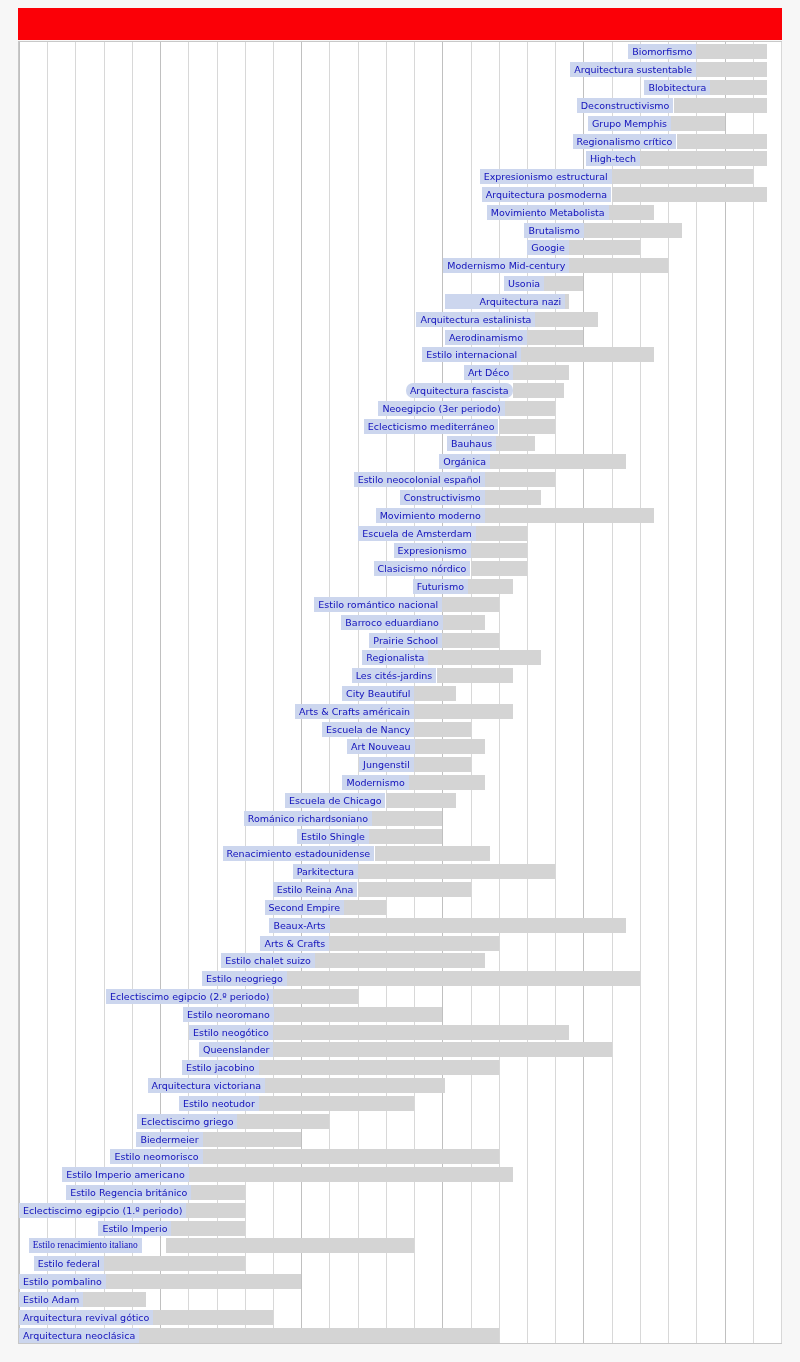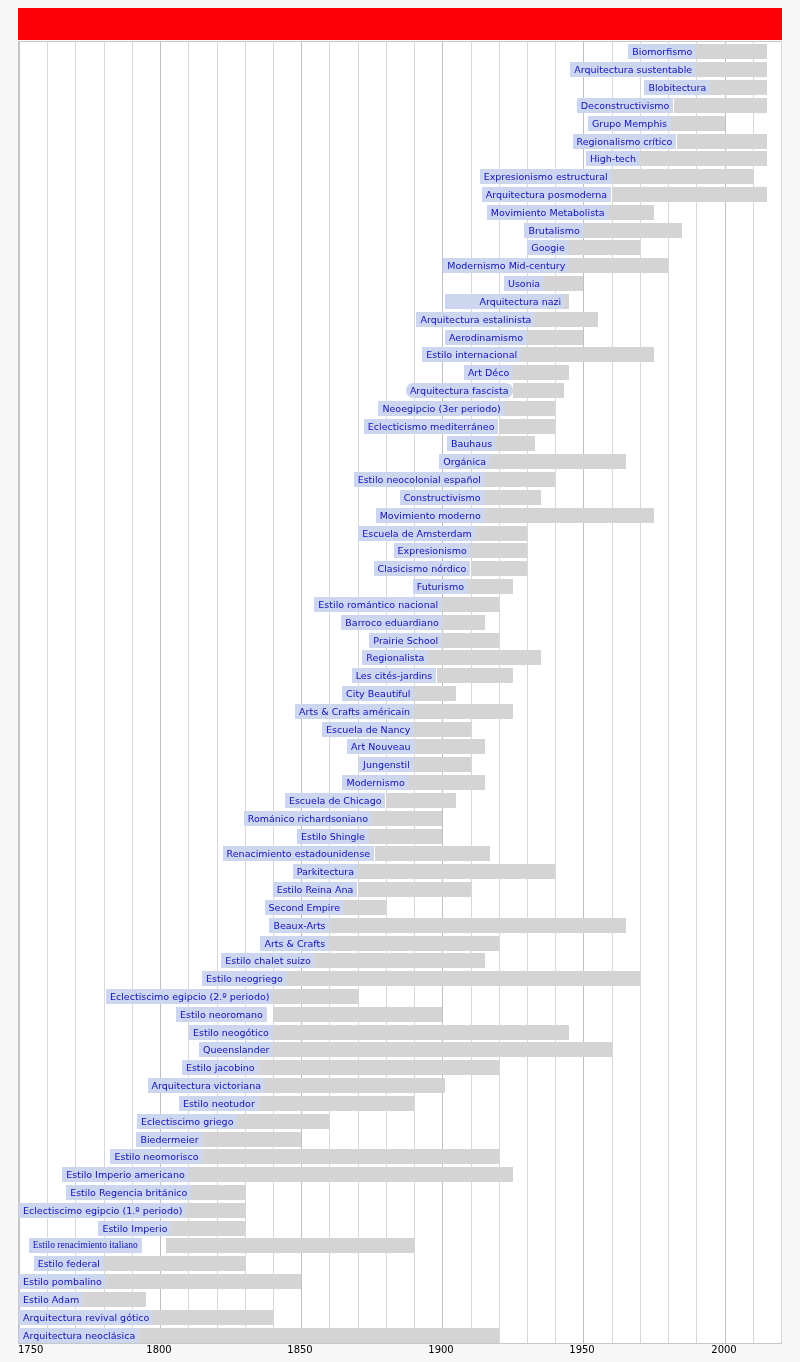--- a/index.html
+++ b/index.html
@@ -196,21 +196,21 @@
         <div class="lbl" style="top: 876px; left: 250.444px;">Beaux-Arts</div>
         <div class="bar" style="left: 310.444px; width: 169.333px; top: 894px;"></div>
         <div class="lbl" style="top: 894px; left: 241.444px;">Arts &amp; Crafts</div>
         <div class="bar" style="left: 296.333px; width: 169.333px; top: 911px;"></div>
         <div class="lbl" style="top: 911px; left: 202.333px;">Estilo chalet suizo</div>
         <div class="bar" style="left: 268.111px; width: 352.778px; top: 929px;"></div>
         <div class="lbl" style="top: 929px; left: 183.111px;">Estilo neogriego</div>
         <div class="bar" style="left: 254px; width: 84.6667px; top: 947px;"></div>
         <div class="lbl" style="top: 947px; left: 87px;">Eclectiscimo egipcio (2.º periodo)</div>
         <div class="bar" style="left: 254px; width: 169.333px; top: 965px;"></div>
-        <div class="lbl" style="top: 965px; left: 157px;">Estilo neoromano</div>
+        <div class="lbl" style="top: 965px; left: 164px;">Estilo neoromano</div>
         <div class="bar" style="left: 254px; width: 296.333px; top: 983px;"></div>
         <div class="lbl" style="top: 983px; left: 170px;">Estilo neogótico</div>
         <div class="bar" style="left: 254px; width: 338.667px; top: 1000px;"></div>
         <div class="lbl" style="top: 1000px; left: 180px;">Queenslander</div>
         <div class="bar" style="left: 239.889px; width: 239.889px; top: 1018px;"></div>
         <div class="lbl" style="top: 1018px; left: 162.889px;">Estilo jacobino</div>
         <div class="bar" style="left: 245.533px; width: 180.622px; top: 1036px;"></div>
         <div class="lbl" style="top: 1036px; left: 128.533px;">Arquitectura victoriana</div>
         <div class="bar" style="left: 239.889px; width: 155.222px; top: 1054px;"></div>
         <div class="lbl" style="top: 1054px; left: 159.889px;">Estilo neotudor</div>
@@ -236,22 +236,14 @@
         <div class="lbl" style="top: 1232px; left: 0px;">Estilo pombalino</div>
         <div class="bar" style="left: 28.2222px; width: 98.7778px; top: 1250px;"></div>
         <div class="lbl" style="top: 1250px; left: 0px;">Estilo Adam</div>
         <div class="bar" style="left: 0px; width: 254px; top: 1268px;"></div>
         <div class="lbl" style="top: 1268px; left: 0px;">Arquitectura revival gótico</div>
         <div class="bar" style="left: 0px; width: 479.778px; top: 1286px;"></div>
         <div class="lbl" style="top: 1286px; left: 0px;">Arquitectura neoclásica</div>
       </div>
   </div>
 
-  <div id="xaxis">
-      <div class="tick first" style="left: 0px;">1750</div>
-      <div class="tick" style="left: 141px;">1800</div>
-      <div class="tick" style="left: 282px;">1850</div>
-      <div class="tick" style="left: 423px;">1900</div>
-      <div class="tick" style="left: 564px;">1950</div>
-      <div class="tick" style="left: 706px;">2000</div>
-    </div>
 
 </div>
 
 </body></html>

